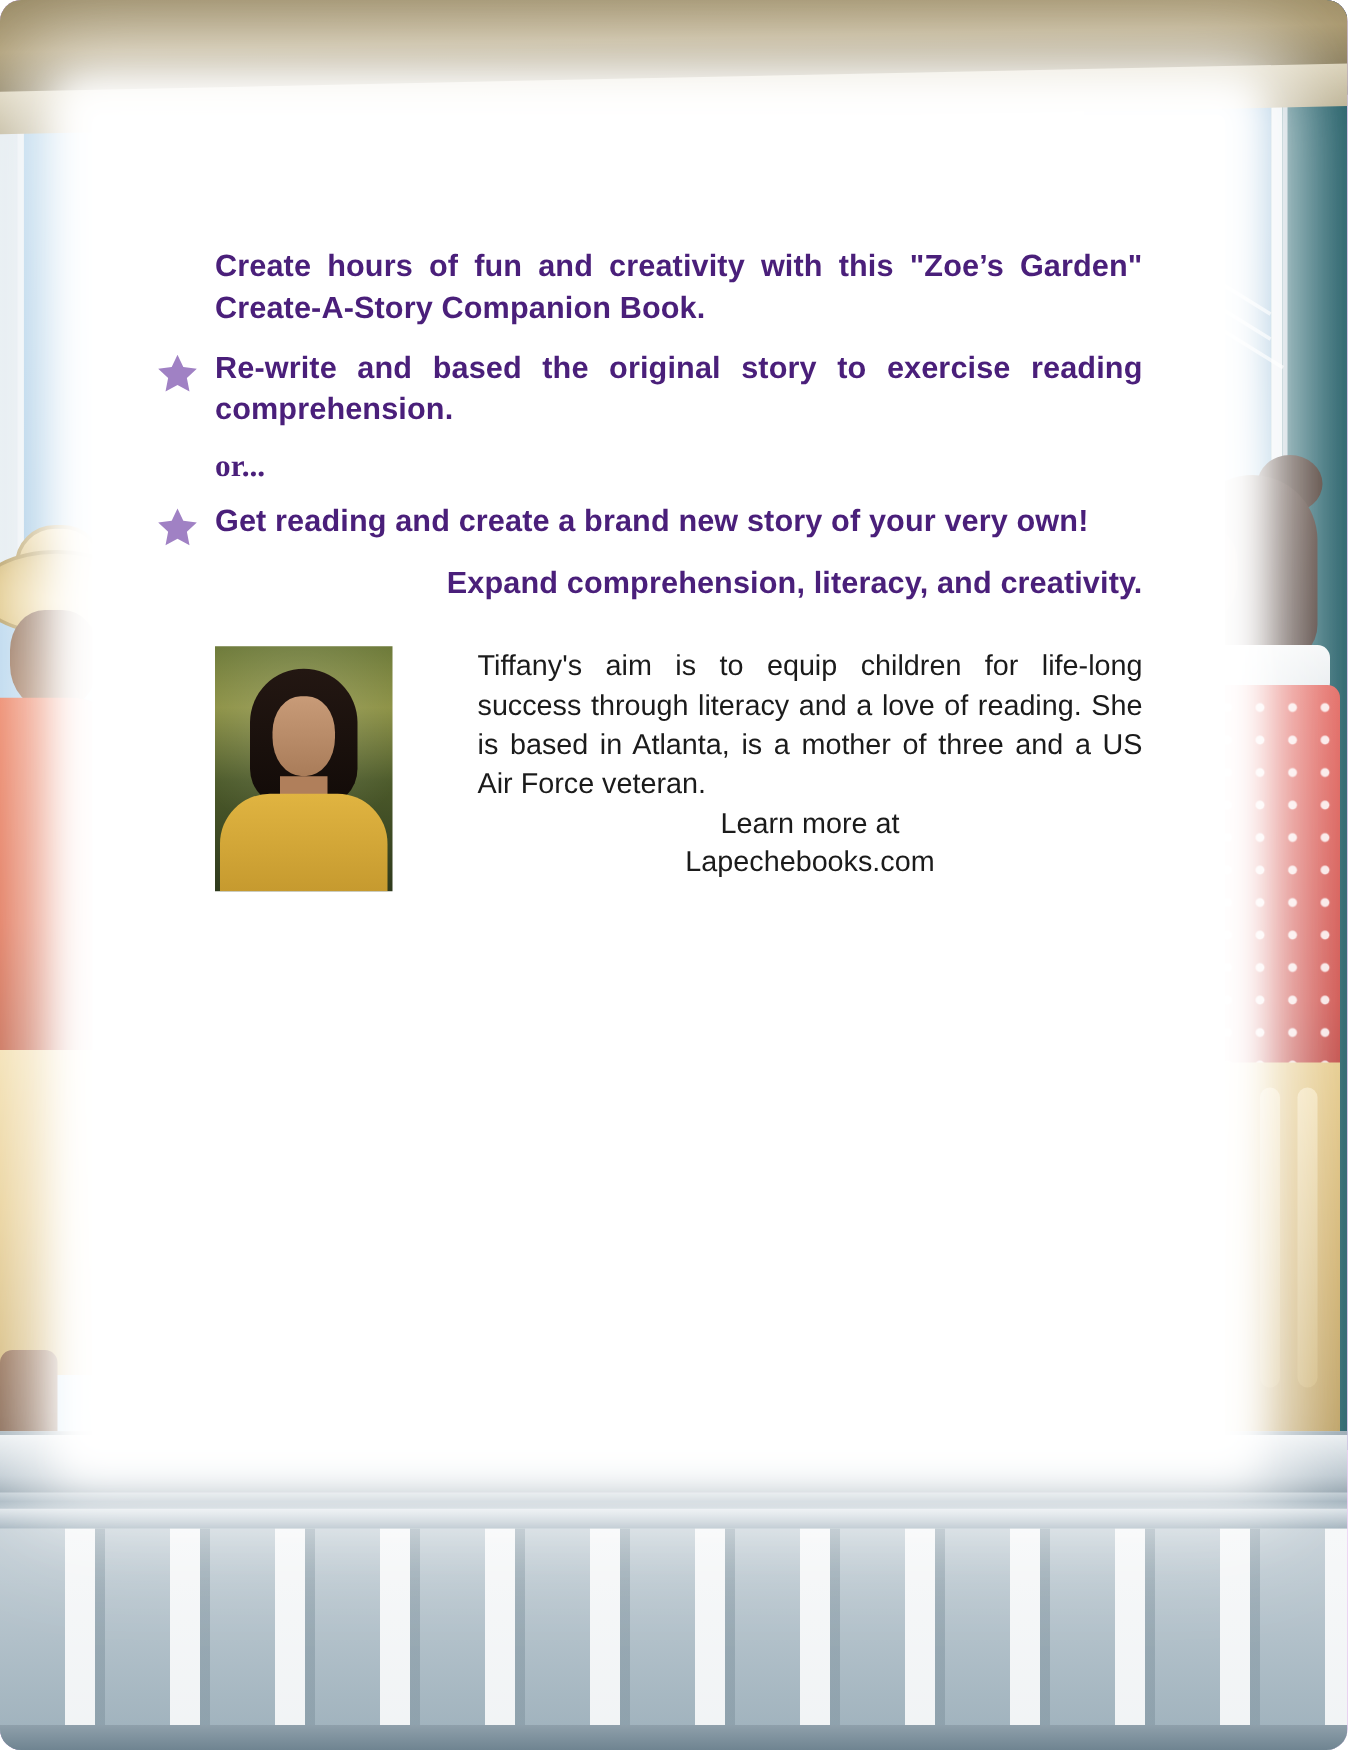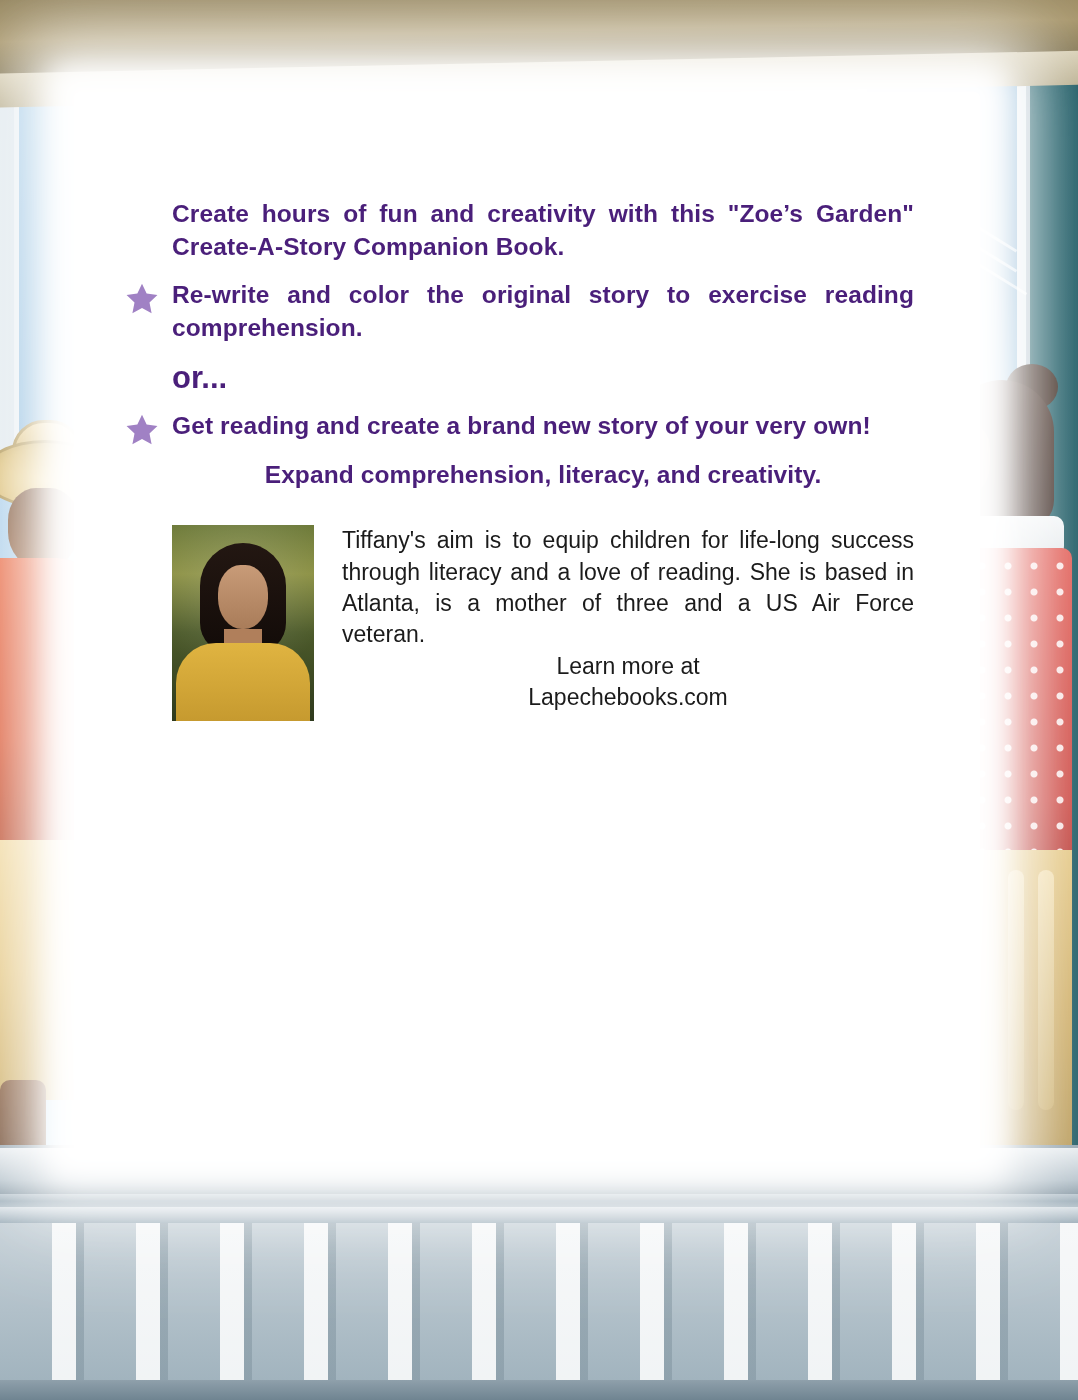--- a/index.html
+++ b/index.html
@@ -10,20 +10,21 @@
   body {
     font-family: "Liberation Sans", sans-serif;
   }
 
   .page {
     position: relative;
     width: 1078px;
     height: 1400px;
     overflow: hidden;
     background: #d946ef;
+    border-radius: 17px;
   }
 
   
   .bg {
     position: absolute;
     inset: 0;
     overflow: hidden;
   }
   
   .sky {
@@ -256,49 +257,51 @@
   }
   .para {
     color: #4a1f7a;
     font-weight: bold;
     font-size: 24.5px;
     line-height: 1.33;
     text-align: justify;
     margin: 0 0 16px 0;
     letter-spacing: .1px;
   }
-  .para.nojust { text-align: center; }
+  .para.nojust { text-align: right; }
   .para.tight { margin-bottom: 14px; }
 
   .bullet-row {
     position: relative;
     margin: 0 0 16px 0;
   }
   .star {
     position: absolute;
     left: -48px;
     top: 2px;
     width: 36px;
     height: 36px;
     color: #a081c4;
   }
   .star svg { display:block; }
 
   .or-line {
     color: #4a1f7a;
     font-weight: bold;
-    font-size: 31px;
+    font-size: 25px;
     margin: 0 0 14px 0;
+    font-family: Liberation Serif, serif;
   }
 
   
   .author {
     display: flex;
     align-items: flex-start;
     margin-top: 34px;
+    gap: 40px;
   }
   .author-photo {
     width: 142px;
     height: 196px;
     flex: 0 0 142px;
     background:
       radial-gradient(circle at 48% 30%, rgba(255,255,255,.18), rgba(0,0,0,0) 60%),
       linear-gradient(180deg,#6d7a3a 0%, #8a8f41 25%, #4c5a2a 55%, #2f3a1d 100%);
     position: relative;
     overflow: hidden;
@@ -391,21 +394,21 @@
 
     <p class="para">Create hours of fun and creativity with this "Zoe’s Garden" Create-A-Story Companion Book.</p>
 
 
     <div class="bullet-row">
       <span class="star">
         <svg viewBox="0 0 24 24" width="36" height="36" aria-hidden="true">
           <path d="M12 1.8l3.1 6.6 7.2 .9-5.3 5 1.4 7.2L12 18l-6.4 3.5 1.4-7.2-5.3-5 7.2-.9z" fill="#a081c4"></path>
         </svg>
       </span>
-      <p class="para" style="margin-bottom:0;">Re-write and color the original story to exercise reading comprehension.</p>
+      <p class="para" style="margin-bottom:0;">Re-write and based the original story to exercise reading comprehension.</p>
     </div>
 
     <p class="or-line">or...</p>
 
     <div class="bullet-row">
       <span class="star">
         <svg viewBox="0 0 24 24" width="36" height="36" aria-hidden="true">
           <path d="M12 1.8l3.1 6.6 7.2 .9-5.3 5 1.4 7.2L12 18l-6.4 3.5 1.4-7.2-5.3-5 7.2-.9z" fill="#a081c4"></path>
         </svg>
       </span>

